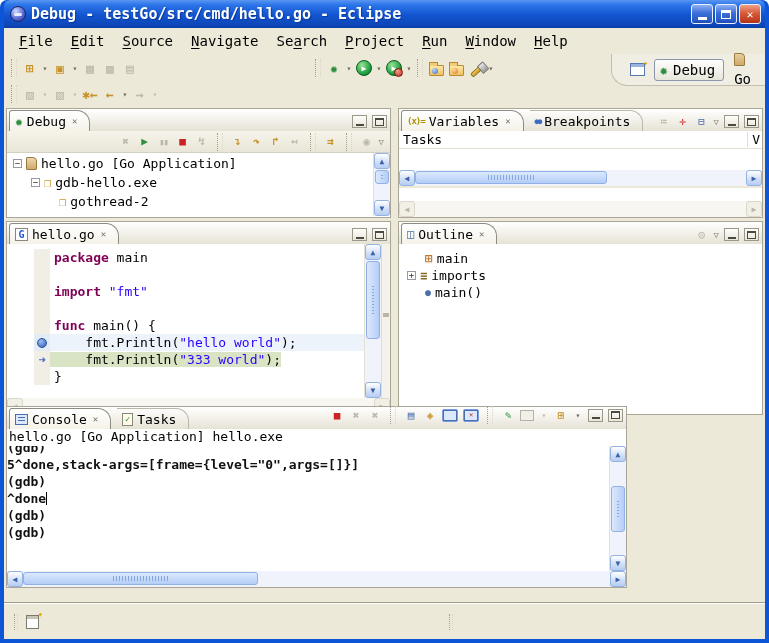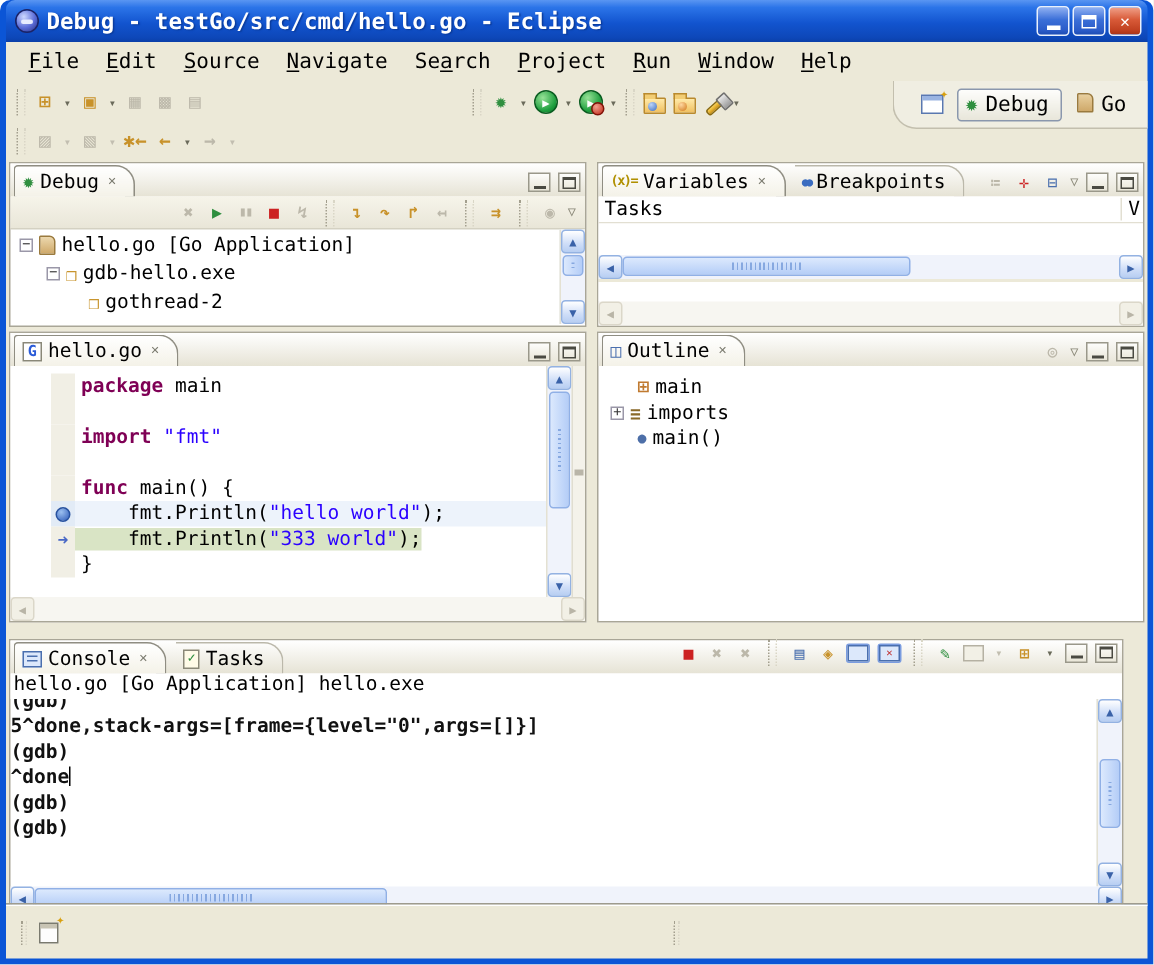--- a/index.html
+++ b/index.html
@@ -61,35 +61,35 @@
     background:radial-gradient(circle at 35% 30%, #ffd7a0, #d07818); }
   .i-flash { width:13px; height:5px; background:linear-gradient(#ffd24d, #c89018); border:1px solid #8a6a10;
     border-radius:2px; transform:rotate(-42deg); position:relative; top:3px; }
   .i-flash::after { content:""; position:absolute; right:-6px; top:-2px; width:6px; height:8px;
     background:linear-gradient(#e8e8e8,#9a9a9a); border:1px solid #707070; border-radius:1px; }
   .persp { position:absolute; right:0; top:0; height:32px; display:flex; align-items:center; gap:6px;
     padding:0 10px 0 16px; background:#f0eee2; border-left:1px solid #c3bfae; border-bottom:1px solid #c3bfae;
     border-bottom-left-radius:16px; }
   .pbtn { display:flex; align-items:center; gap:5px; border:1px solid #8a97ad; border-radius:3px;
     background:linear-gradient(#fdfdfb, #e8e6da); padding:2px 8px 2px 5px; font-size:14px; }
-  .pgo { display:flex; align-items:flex-start; gap:5px; font-size:14px; padding:2px 4px; }
+  .pgo { display:flex; align-items:flex-start; gap:5px; font-size:14px; padding:2px 4px;flex-direction:column; }
   .i-newpersp { width:15px; height:13px; border:1px solid #5a78b0; background:#fff; position:relative; }
   .i-newpersp::before { content:""; position:absolute; left:0; top:0; right:0; height:3px; background:#9ab4e2; }
   .i-newpersp::after { content:"✦"; position:absolute; right:-4px; top:-6px; color:#d8a010; font-size:9px; }
   .i-tag { width:11px; height:13px; background:linear-gradient(#e8cf9e, #cfa96a); border:1px solid #9a7a3e;
     border-radius:1px 4px 1px 1px; }
 
   
   .workbench { position:relative; height:497px; background:#ece9d8; }
   .panel { position:absolute; background:#fff; border:1px solid #a9a697; }
   .p-debug   { left:2px;   top:2px;   width:385px; height:110px; }
   .p-vars    { left:394px; top:2px;   width:365px; height:110px; }
   .p-editor  { left:2px;   top:115px; width:385px; height:194px; }
   .p-outline { left:394px; top:115px; width:365px; height:194px; }
-  .p-console { left:2px;   top:320px; width:743px; height:182px; }
+  .p-console { left:2px;   top:300px; width:621px; height:182px; }
 
   .phead { height:22px; background:linear-gradient(#ffffff, #e6e3d5); display:flex; align-items:flex-end; }
   .tab { display:flex; align-items:center; gap:4px; height:21px; padding:0 12px 0 5px; font-size:13px;
     border:1px solid #8f8d82; border-bottom:none; border-radius:3px 13px 0 0;
     background:linear-gradient(#fff, #f4f2e8); margin-left:2px; white-space:nowrap; }
   .tab.inactive { border:none; border-top:1px solid #bbb8aa; border-right:1px solid #bbb8aa;
     border-radius:0 13px 0 0; background:transparent; margin-left:6px; }
   .tclose { font-size:9px; color:#7a7a6e; margin-left:2px; }
   .ptools { margin-left:auto; display:flex; align-items:center; gap:5px; padding:0 3px 3px 0; }
   .pt { font-size:11px; display:flex; align-items:center; justify-content:center; min-width:14px; }

